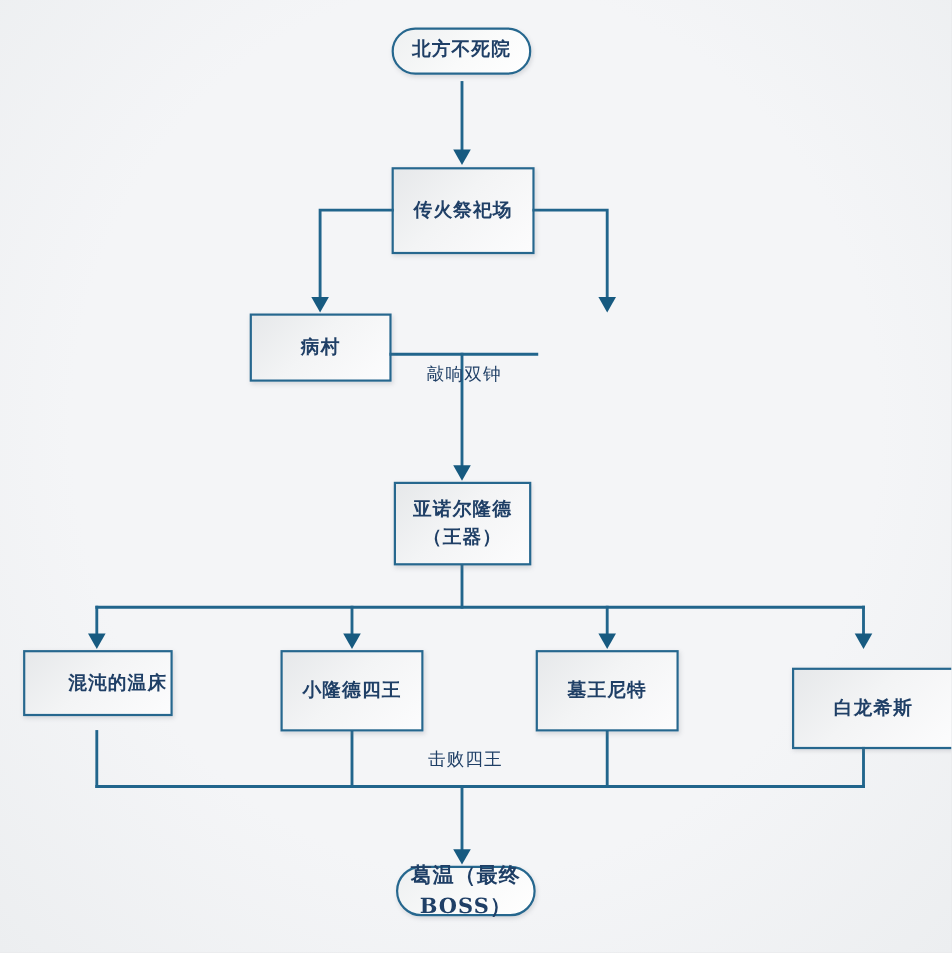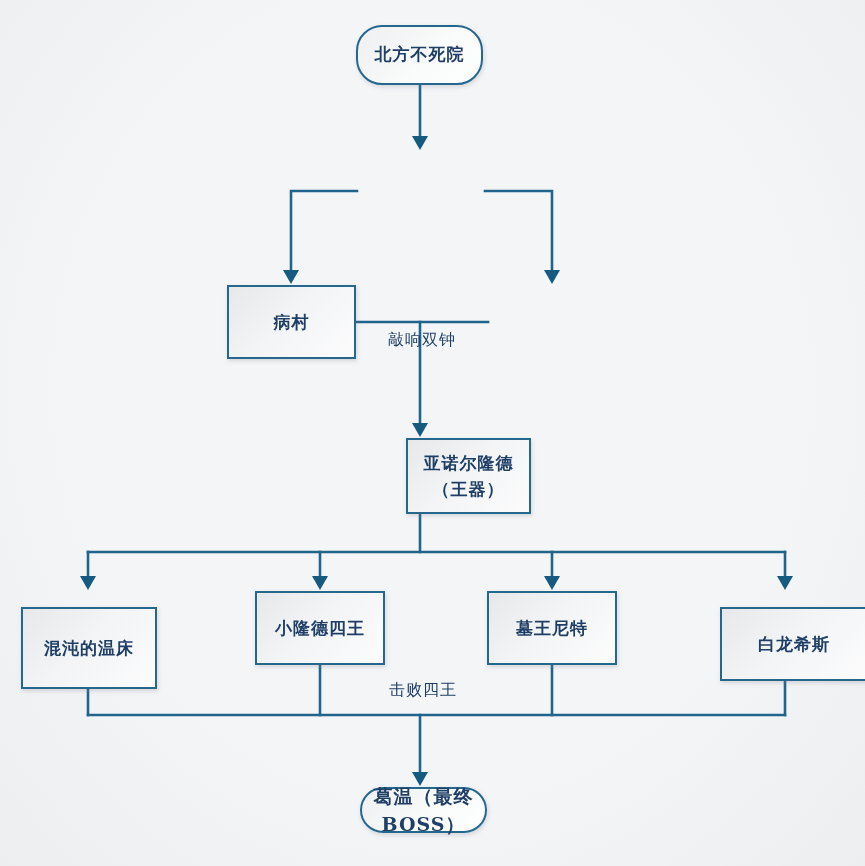--- a/index.html
+++ b/index.html
@@ -53,26 +53,26 @@
   .edge-label {
     position: absolute;
     color: #1f3f66;
     font-weight: normal;
     font-size: 16px;
     letter-spacing: 1px;
     text-align: center;
     width: 120px;
   }
   
-  #n-start    { left: 356px; top: 25px;  width: 127px; height: 60px; }
+  #n-start    { left: 356px; top: 25px;  width: 127px; height: 43px; font-family: Liberation Mono, monospace; }
   #n-firelink { left: 356px; top: 152px; width: 130px; height: 79px; }
-  #n-blight   { left: 227px; top: 285px; width: 129px; height: 74px; }
+  #n-blight   { left: 227px; top: 285px; width: 129px; height: 62px; }
   #n-parish   { left: 488px; top: 285px; width: 130px; height: 74px; }
-  #n-anor     { left: 358px; top: 438px; width: 125px; height: 76px; margin-left: 48px; }
-  #n-chaos    { left: 21px;  top: 607px; width: 136px; height: 82px; }
+  #n-anor     { left: 358px; top: 438px; width: 125px; height: 76px; }
+  #n-chaos    { left: 21px;  top: 591px; width: 136px; height: 60px; justify-content: flex-end; }
   #n-kings    { left: 255px; top: 591px; width: 130px; height: 74px; text-align: right; }
   #n-nito     { left: 487px; top: 591px; width: 130px; height: 74px; align-items: center; }
   #n-seath    { left: 720px; top: 607px; width: 148px; height: 74px; }
   #n-gwyn     { left: 360px; top: 787px; width: 127px; height: 46px; font-size: 19px; }
   #lbl-bells  { left: 362px; top: 330px; }
   #lbl-defeat { left: 363px; top: 680px; }
 </style>
 </head>
 <body>
 
@@ -113,20 +113,23 @@
     <path class="wire" d="M88 715 L785 715"></path>
 
     <path class="wire" d="M420 715 L420 773"></path>
     <polygon class="arrowhead" points="412,772 428,772 420,786"></polygon>
   </svg>
 
   <div class="node terminator" id="n-start">
     <span>北方不死院</span>
   </div>
 
+  <div class="node" id="n-firelink">
+    <span>传火祭祀场</span>
+  </div>
 
   <div class="node" id="n-blight">
     <span>病村</span>
   </div>
 
 
   <div class="edge-label" id="lbl-bells">敲响双钟</div>
 
   <div class="node" id="n-anor">
     <span>亚诺尔隆德（王器）</span>

